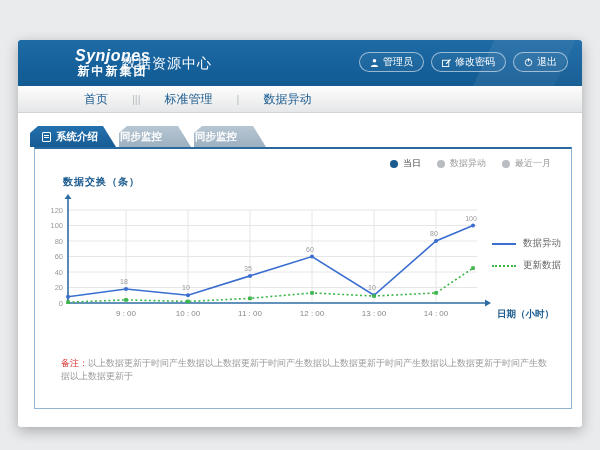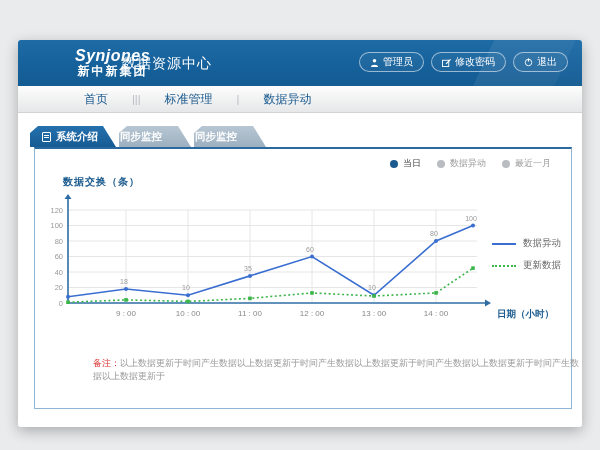--- a/index.html
+++ b/index.html
@@ -50,21 +50,21 @@
   .radio-opt.sel .rdot { background:#1a5a8e; }
 
   .y-title { position:absolute; left:28px; top:26px; font-size:10px; font-weight:bold; color:#1a5a8e; letter-spacing:1px; }
 
   .chart-wrap { position:absolute; left:8px; top:42px; width:522px; height:132px; }
   .legend { position:absolute; right:10px; top:88px; display:flex; flex-direction:column; gap:9px; }
   .leg-item { display:flex; align-items:center; gap:7px; font-size:9.5px; color:#666; }
   .leg-line { width:24px; height:0; border-top:2px solid; }
   .leg-line.dotted { border-top-style:dotted; }
 
-  .note { position:absolute; left:26px; top:208px; font-size:9px; color:#9a9a9a; width:490px; line-height:1.4;margin-left:32px; }
+  .note { position:absolute; left:26px; top:208px; font-size:9px; color:#9a9a9a; width:490px; line-height:1.4; }
   .note .red { color:#d9302c; }
 </style>
 </head>
 <body>
 
 <div class="window">
 
   <div class="hdr">
     <div class="logo">
       <div class="l1">Synjones</div>

